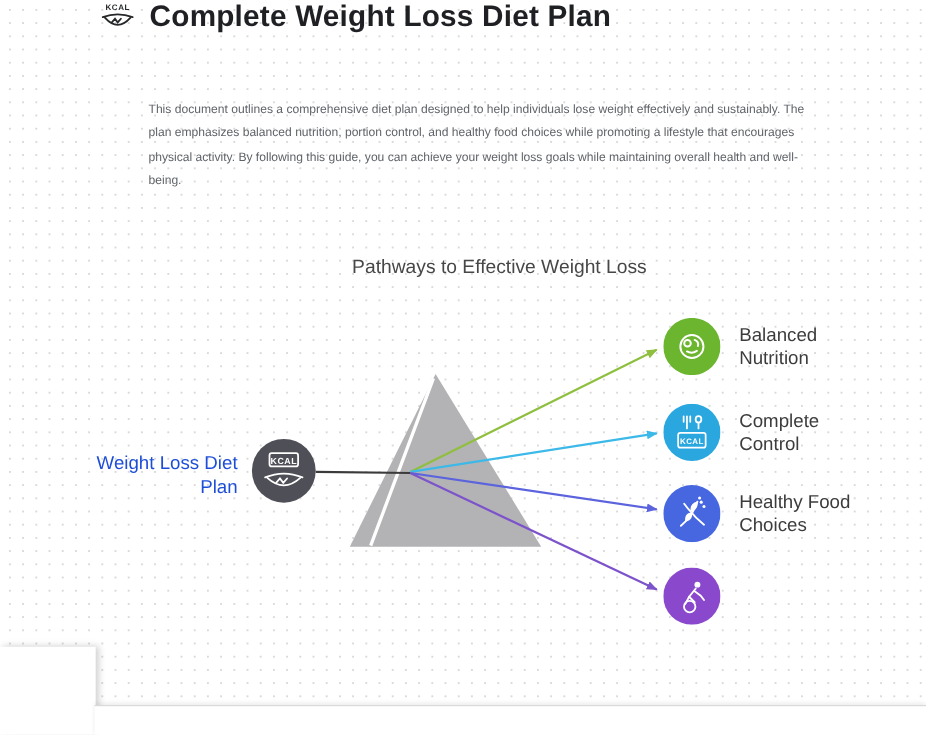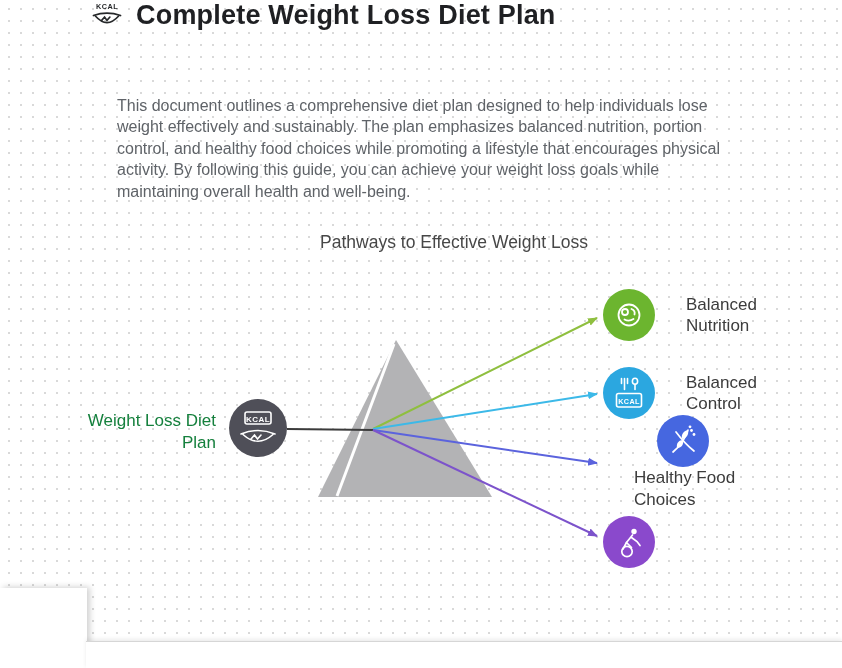--- a/index.html
+++ b/index.html
@@ -21,54 +21,54 @@
   .page-title {
     left: 136px; top: -3px;
     font-size: 27px; line-height: 36px;
     font-weight: 700; color: #1f2023;
     letter-spacing: 0.2px;
     white-space: nowrap;
   }
 
   
   .intro {
-    left: 117px; top: 79px; width: 614px;
-    font-size: 16px; line-height: 21.4px;
+    left: 135px; top: 79px; width: 614px;
+    font-size: 11px; line-height: 21.4px;
     color: #5f6368;
   }
 
   
   .diagram-title {
     left: 254px; top: 231px; width: 400px;
     text-align: center;
     font-size: 17.5px; line-height: 22px;
     color: #474747;
   }
 
   
   .diagram-svg { left: 0; top: 0; }
 
   
   .hub-label {
     left: 68px; top: 410px; width: 148px;
     text-align: right;
     font-size: 17px; line-height: 21.5px;
-    color: #15803d;
+    color: #1d4ed8;
   }
   .hub-node { left: 228px; top: 398px; width: 60px; height: 60px; }
 
   
   .node { position: absolute; left: 603px; display: flex; align-items: center; }
   .node-0 { top: 289px; }
   .node-1 { top: 367px; }
-  .node-2 { top: 415px; flex-direction: column; }
+  .node-2 { top: 441px; }
   .node-3 { top: 516px; }
   .node .node-circle { width: 52px; height: 52px; flex: 0 0 auto; }
   .node .node-label {
-    margin-left: 31px; width: 128px;
+    margin-left: 17px; width: 128px;
     font-size: 17px; line-height: 21.5px;
     color: #3c3c3c;
   }
 
   
   .corner-sheet {
     left: 0; top: 588px; width: 87px; height: 80px;
     background: #ffffff;
     box-shadow: 3px -1px 6px rgba(0,0,0,0.18);
   }
@@ -154,21 +154,21 @@
   <svg class="node-circle" viewBox="0 0 52 52">
     <circle cx="26" cy="26" r="26" fill="#2ba7e0"></circle>
     <g stroke="#ffffff" fill="none" stroke-width="1.6" stroke-linecap="round">
       <path d="M18.5 11.5 v5 M21.5 11.5 v5 M24.5 11.5 v5 M21.5 16.5 v6"></path>
       <ellipse cx="32" cy="14.2" rx="2.6" ry="3"></ellipse>
       <path d="M32 17.2 v5.3"></path>
       <rect x="13.5" y="26.5" width="25" height="13.5" rx="2"></rect>
     </g>
     <text x="26" y="36.6" text-anchor="middle" font-size="7.2" font-weight="bold" letter-spacing="0.4" fill="#ffffff">KCAL</text>
   </svg>
-  <div class="node-label">Balanced Control</div>
+  <div class="node-label">Complete Control</div>
 </div>
 
 <div class="node node-2">
   <svg class="node-circle" viewBox="0 0 52 52">
     <circle cx="26" cy="26" r="26" fill="#4667e0"></circle>
     <g stroke="#ffffff" fill="none" stroke-width="1.7" stroke-linecap="round">
       <path d="M16 37 C22 32 28 24 31 15"></path>
       <path d="M19 17 C25 25 32 32 37 36"></path>
     </g>
     <g fill="#ffffff" stroke="none">

